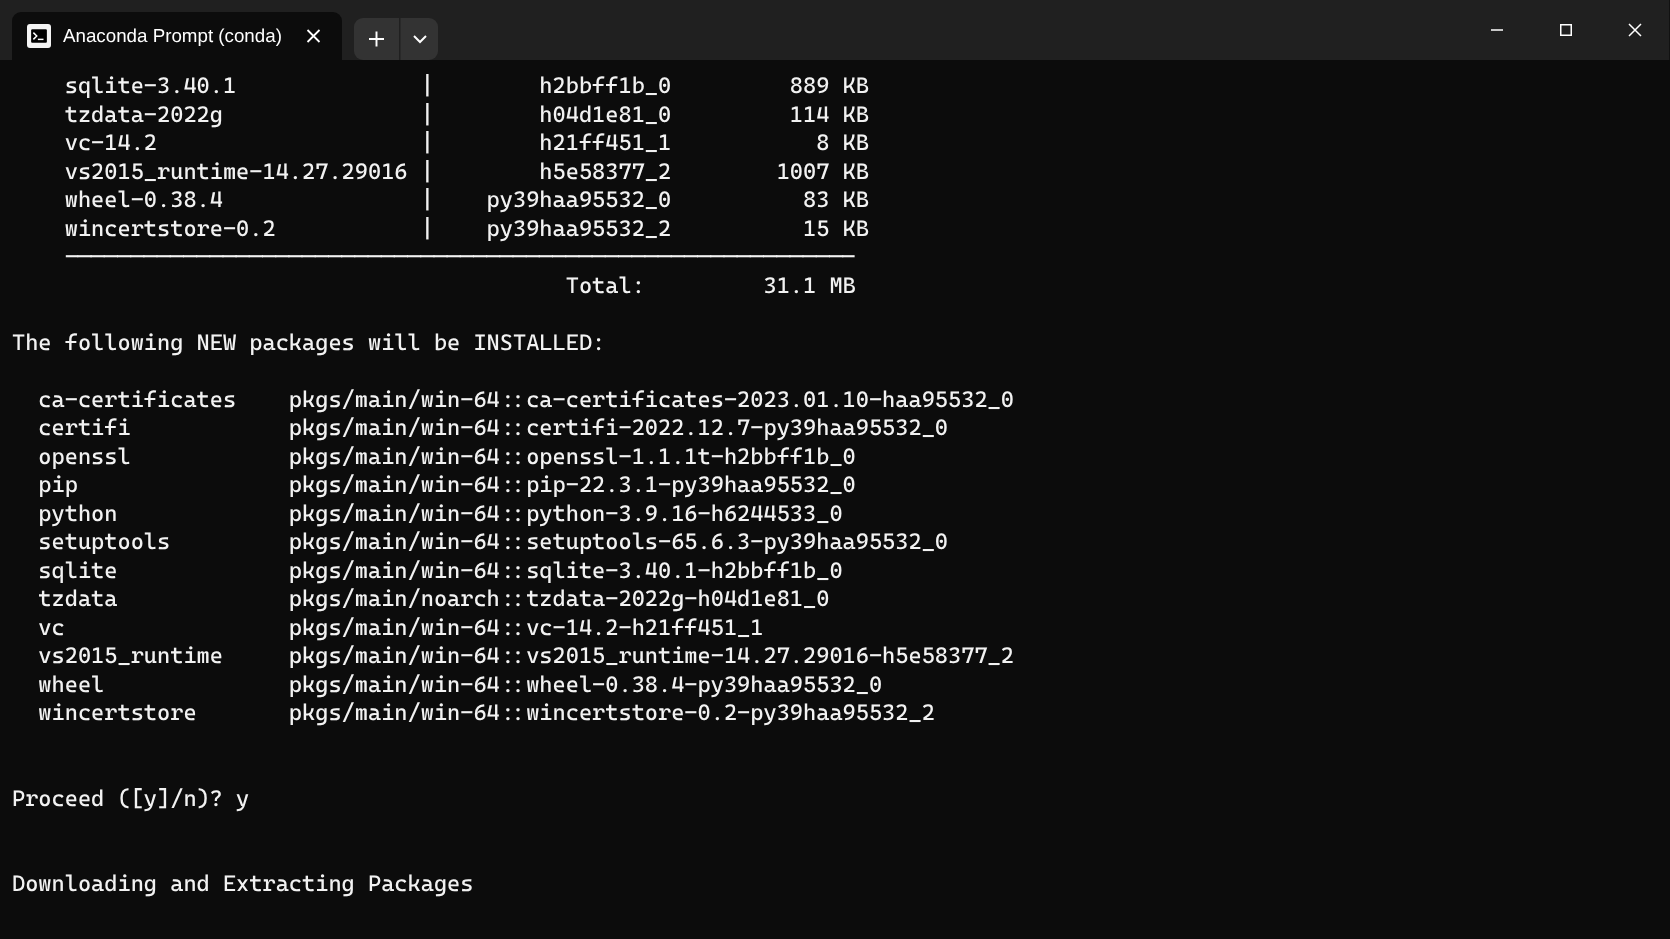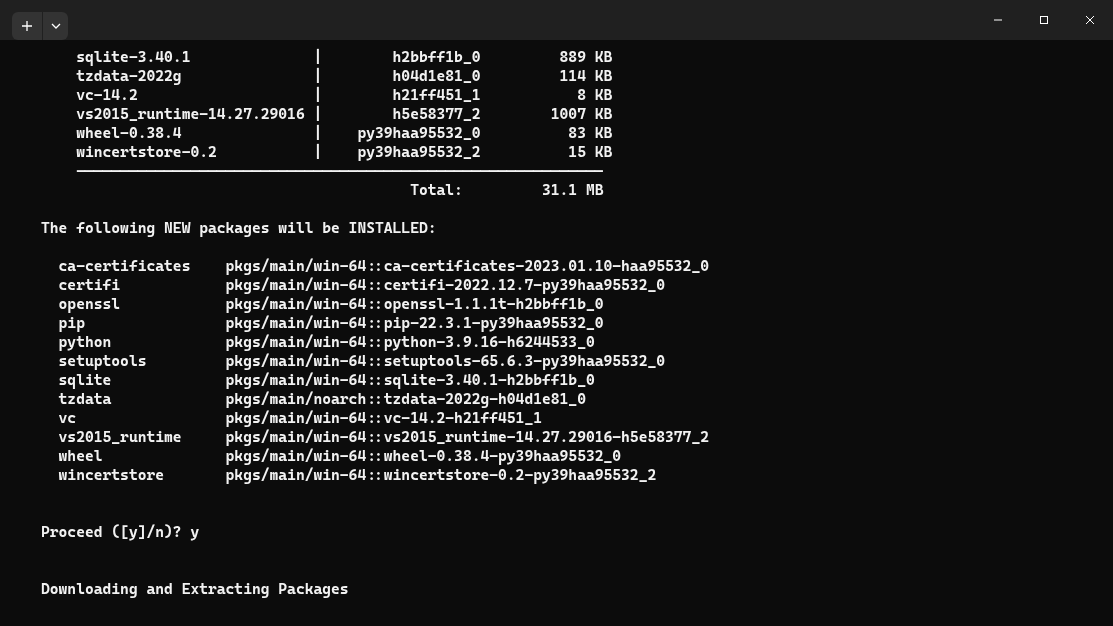--- a/index.html
+++ b/index.html
@@ -65,30 +65,44 @@
     display:flex;align-items:center;justify-content:center;
     color: #ffffff; cursor: pointer;
   }
 
   .terminal {
     padding: 8px 8px 8px 8px;
     font-size: 15px;
     line-height: 19px;
     white-space: pre;
     color: #f2f2f2;
-    font-weight: 700;
+    font-weight: 400;
     letter-spacing: 0px;
-    margin-left: 33px;
   }
 </style>
 </head>
 <body>
 
 <div class="titlebar">
   <div class="tab-strip">
+    <div class="tab">
+      <span class="tab-icon">
+        <svg viewBox="0 0 16 16">
+            <rect x="1" y="2" width="14" height="12" rx="1" fill="#000"></rect>
+            <path d="M3 5 L6 8 L3 11" stroke="#fff" stroke-width="1.3" fill="none"></path>
+            <path d="M7 11 L12 11" stroke="#fff" stroke-width="1.3"></path>
+          </svg>
+      </span>
+      <span class="tab-title">Anaconda Prompt (conda)</span>
+      <span class="tab-close">
+        <svg width="10" height="10" viewBox="0 0 10 10">
+            <path d="M1 1 L9 9 M9 1 L1 9" stroke="currentColor" stroke-width="1.2"></path>
+          </svg>
+      </span>
+    </div>
     <div class="new-tab-group">
       <div class="new-tab-btn">
         <svg width="12" height="12" viewBox="0 0 12 12">
             <path d="M6 1 V11 M1 6 H11" stroke="currentColor" stroke-width="1.3"></path>
           </svg>
       </div>
       <div class="new-tab-dropdown">
         <svg width="10" height="10" viewBox="0 0 10 10">
             <path d="M1 3 L5 7 L9 3" stroke="currentColor" stroke-width="1.3" fill="none"></path>
           </svg>

